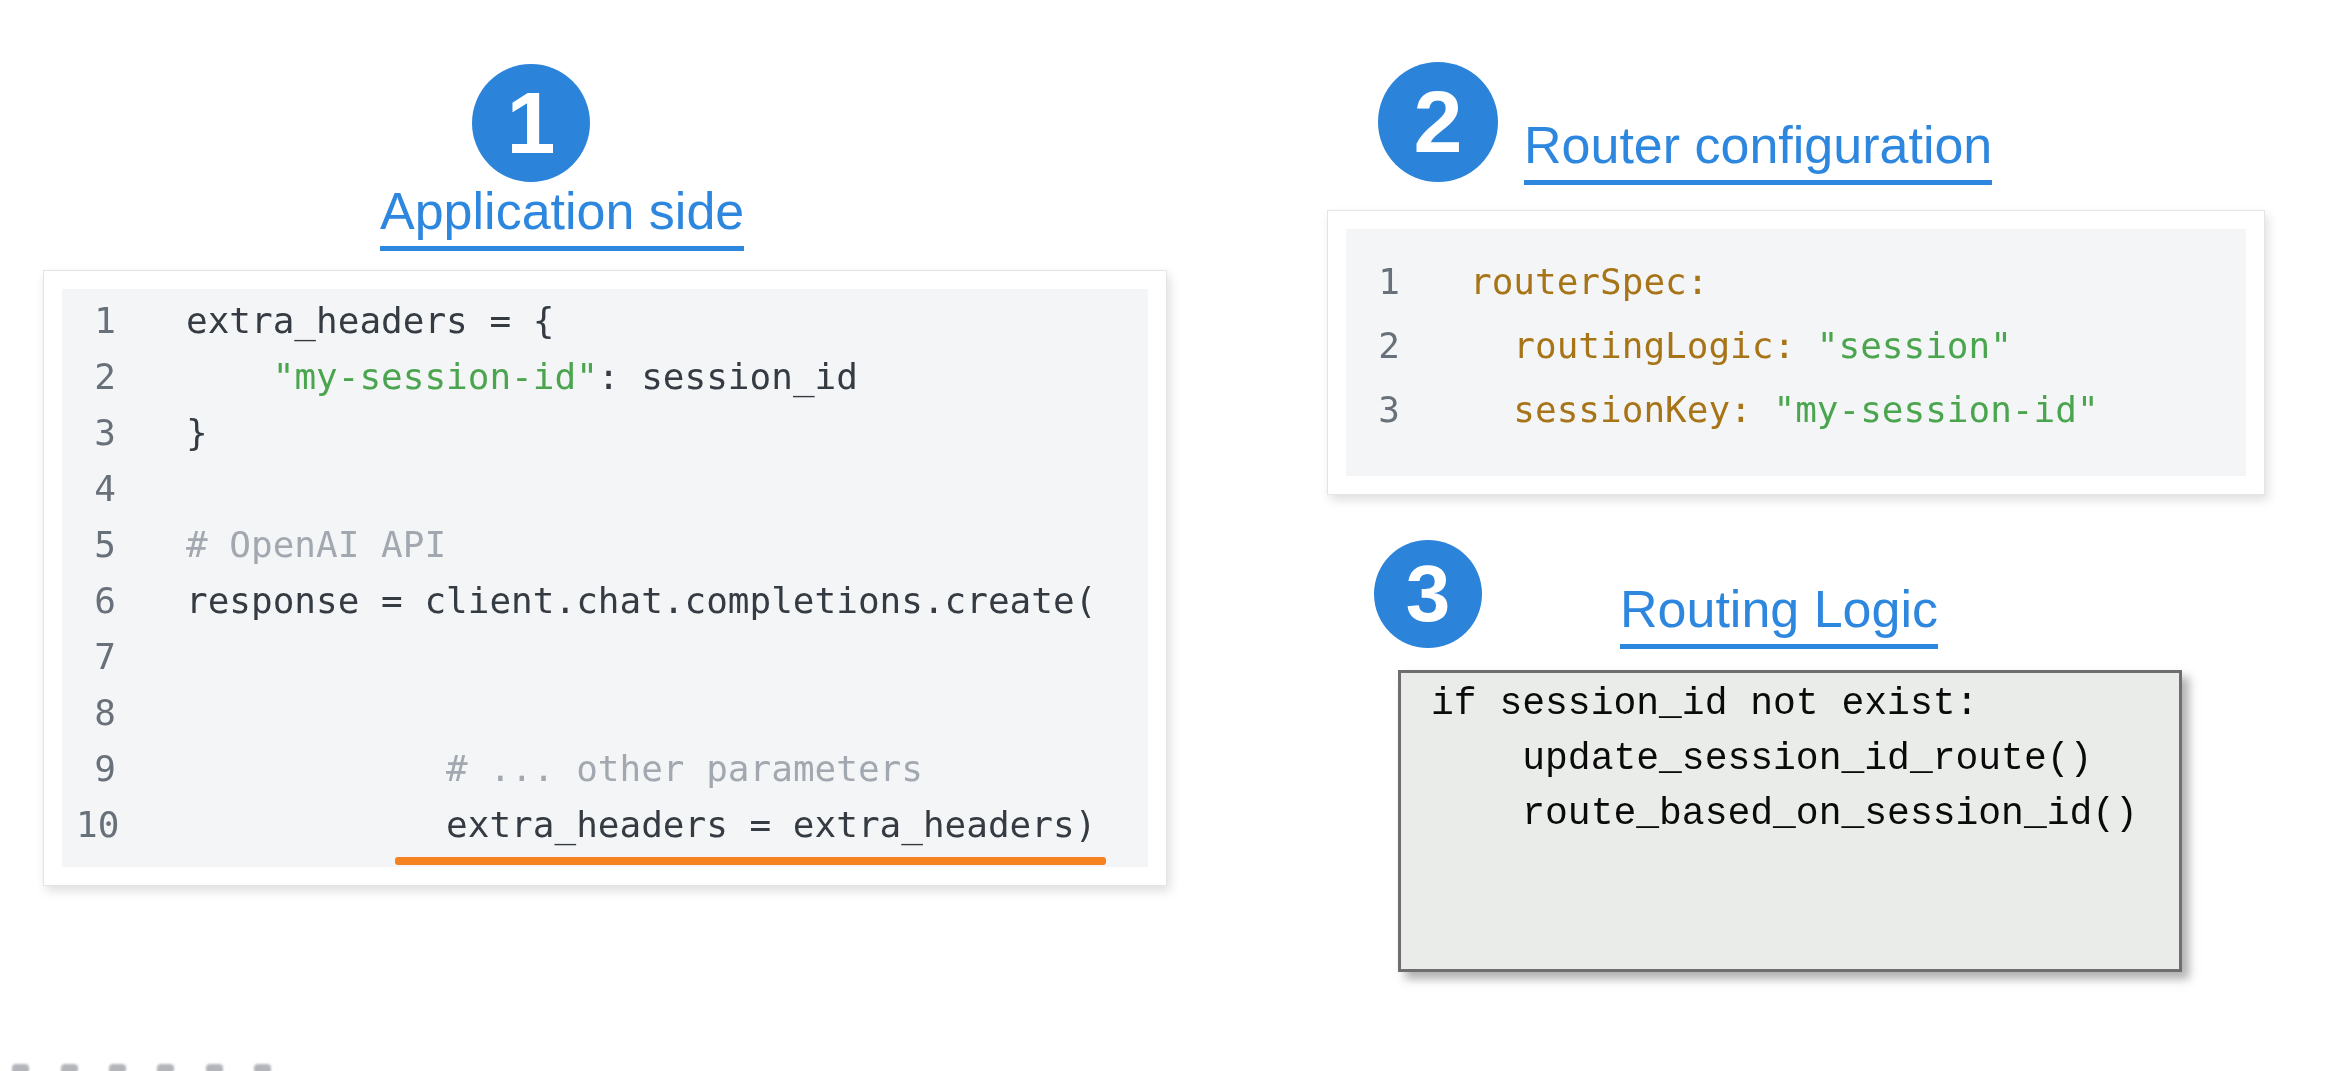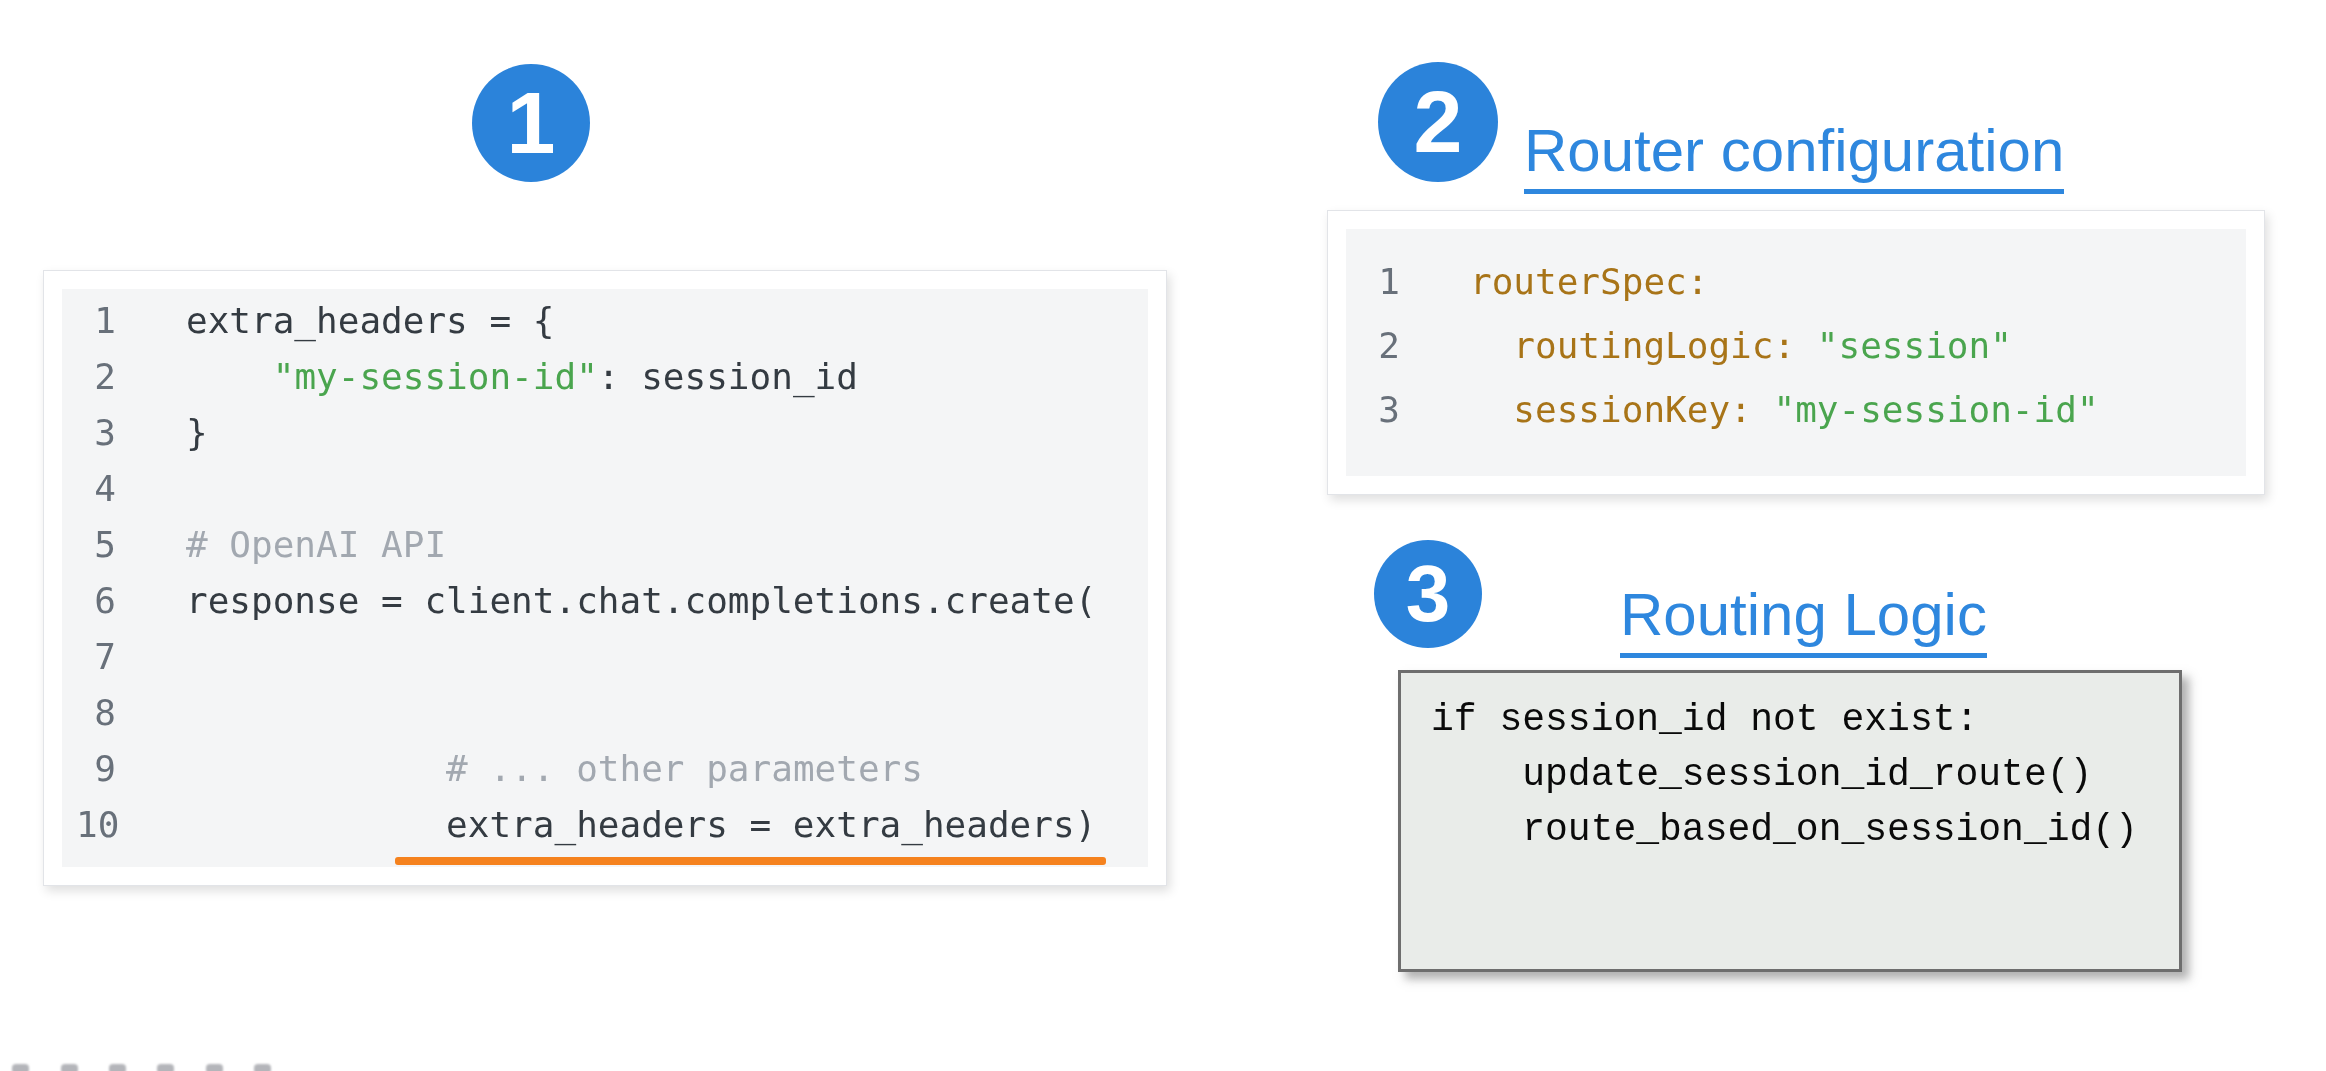--- a/index.html
+++ b/index.html
@@ -15,21 +15,21 @@
     display:flex; align-items:center; justify-content:center;
     font-weight:bold; font-size:88px; line-height:1;
     font-family:"Liberation Sans", sans-serif;
   }
   .badge-1 { left:472px; top:64px;  width:118px; height:118px; }
   .badge-2 { left:1378px; top:62px; width:120px; height:120px; }
   .badge-3 { left:1374px; top:540px; width:108px; height:108px; font-size:80px; }
 
   
   .sec-title {
-    position:absolute; color:var(--link-blue); font-size:60px; line-height:1.15;
+    position:absolute; color:var(--link-blue); font-size:52px; line-height:1.15;
     border-bottom:5px solid var(--link-blue); padding-bottom:4px;
     white-space:nowrap; cursor:pointer; text-decoration:none;
   }
   .title-app    { left:380px;  top:182px; }
   .title-router { left:1524px; top:116px; }
   .title-logic  { left:1620px; top:580px; }
 
   
   .code-card {
     position:absolute; box-sizing:border-box; background:#fff;
@@ -65,39 +65,40 @@
     position:absolute; left:351px; top:586px; width:711px; height:8px;
     background:var(--highlight-orange); border-radius:3px;
   }
 
   
   .logic-card {
     position:absolute; left:1398px; top:670px; width:784px; height:302px;
     box-sizing:border-box; background:var(--logic-bg);
     border:3px solid var(--logic-border);
     box-shadow:7px 7px 9px rgba(100,100,100,0.5);
-    padding:19px 10px 10px 30px; overflow:hidden;
+    padding:3px 10px 10px 30px; overflow:hidden;
   }
   .logic-line {
     font-family:"Liberation Mono", monospace; font-size:38px;
     line-height:55px; color:#0a0a0a; white-space:pre;
   }
 
   
   .frag {
     position:absolute; top:1064px; width:17px; height:10px;
     background:#b4b5ba; border-radius:4px; filter:blur(1px);
   }
 </style>
 </head>
 <body>
 
 <div class="canvas">
 
   <div class="badge badge-1">1</div>
+  <a class="sec-title title-app">Application side</a>
   <div class="code-card card-app">
     <div class="code-surface">
       <div id="app-code">
           <div class="code-line"><span class="ln">1</span><span><span class="tok-code">extra_headers = {</span></span></div>
           <div class="code-line"><span class="ln">2</span><span><span class="tok-code">    </span><span class="tok-string">"my-session-id"</span><span class="tok-code">: session_id</span></span></div>
           <div class="code-line"><span class="ln">3</span><span><span class="tok-code">}</span></span></div>
           <div class="code-line"><span class="ln">4</span><span></span></div>
           <div class="code-line"><span class="ln">5</span><span><span class="tok-comment"># OpenAI API</span></span></div>
           <div class="code-line"><span class="ln">6</span><span><span class="tok-code">response = client.chat.completions.create(</span></span></div>
           <div class="code-line"><span class="ln">7</span></div>

